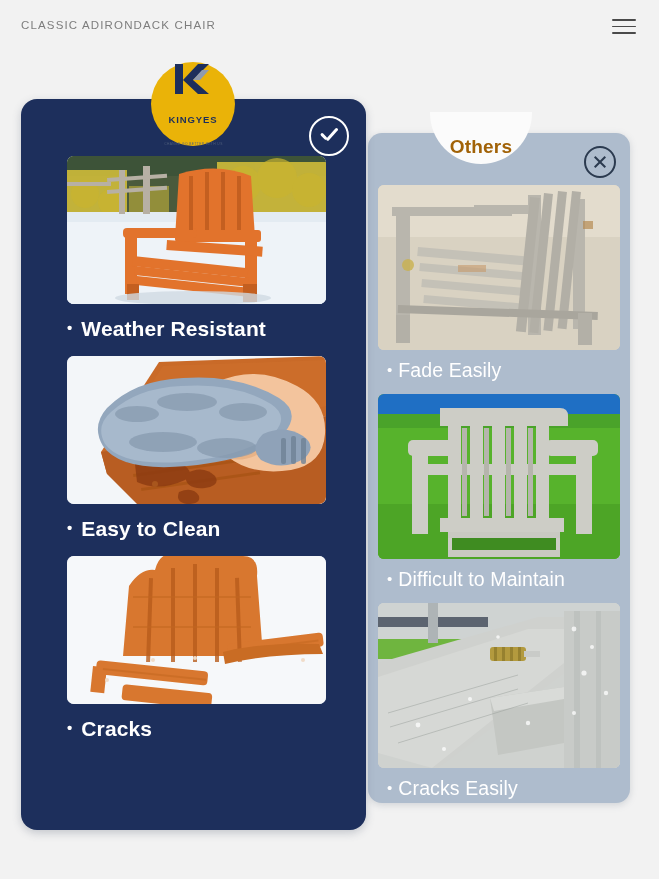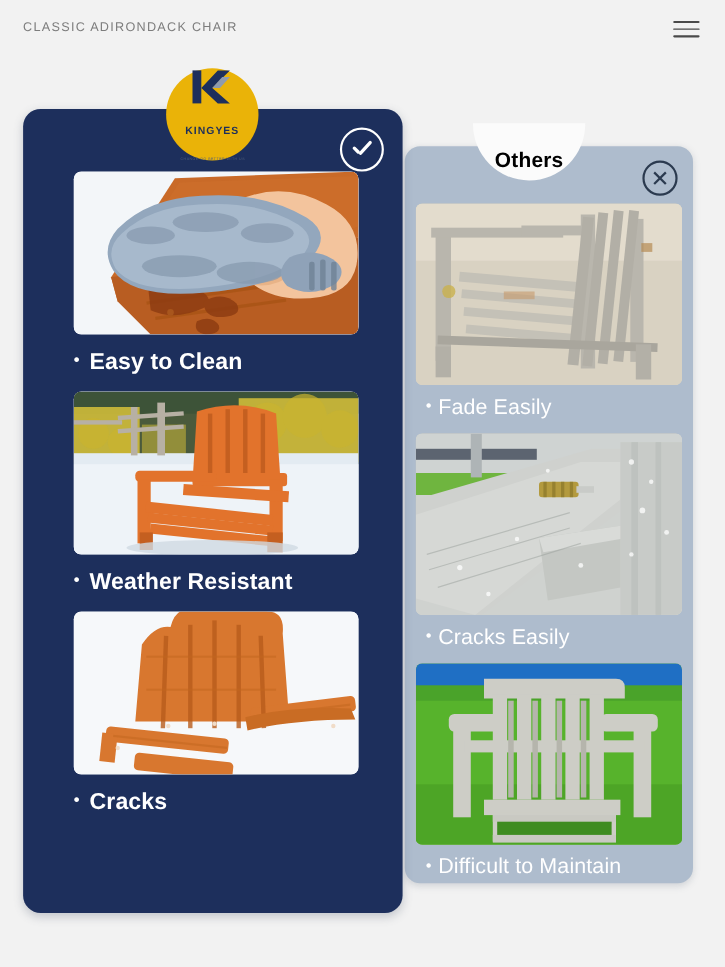--- a/index.html
+++ b/index.html
@@ -43,21 +43,21 @@
   .others-badge {
     position: absolute; left: 430px; top: 112px;
     width: 102px; height: 52px;
     background: #fbfbfb;
     border-radius: 0 0 51px 51px;
     display: flex; align-items: flex-end; justify-content: center;
     padding-bottom: 6px;
     z-index: 6;
   }
   .others-badge-text {
-    font-size: 19px; font-weight: bold; color: #000000; letter-spacing: .2px;
+    font-size: 19px; font-weight: bold; color: #a16207; letter-spacing: .2px;
   }
   .x-circle {
     position: absolute; right: 14px; top: 13px;
     width: 32px; height: 32px; border-radius: 50%;
     border: 2px solid #2b3a4f; z-index: 7; cursor: pointer;
   }
   .x-circle:before, .x-circle:after {
     content: ""; position: absolute; left: 50%; top: 50%;
     width: 15px; height: 2px; background: #2b3a4f;
   }
@@ -179,70 +179,20 @@
             <rect x="20" y="120" width="200" height="8" fill="#a9a69d" transform="rotate(2 20 120)"></rect>
             <rect x="18" y="130" width="14" height="28" fill="#b3b0a7"></rect>
             <rect x="200" y="128" width="14" height="32" fill="#b3b0a7"></rect>
             <circle cx="30" cy="80" r="6" fill="#c9b24e" opacity=".8"></circle>
             <rect x="80" y="80" width="28" height="7" fill="#c79a6b" opacity=".6"></rect>
             <rect x="205" y="36" width="10" height="8" fill="#b58a52" opacity=".7"></rect>
           </svg>
         </div>
         <div class="others-label">
           <span class="bullet">•</span><span>Fade Easily</span>
-        </div>
-      </div>
-
-      <div class="others-item">
-        <div class="others-photo">
-          <svg class="ph" viewBox="0 0 242 165" preserveAspectRatio="none">
-            <rect width="242" height="165" fill="#d7d9d6"></rect>
-            <rect y="0" width="242" height="42" fill="#cfd3d2"></rect>
-            <rect y="36" width="242" height="26" fill="#6fb53f"></rect>
-            <rect y="56" width="242" height="109" fill="#cfd2cf"></rect>
-            <rect x="0" y="14" width="110" height="10" fill="#5c6470"></rect>
-            <rect x="50" y="0" width="10" height="40" fill="#aeb4b6"></rect>
-            <path d="M0 150 L0 60 L160 14 L200 14 L200 60 L60 165 Z" fill="#cfd1ce"></path>
-            <path d="M0 150 L0 74 L150 26 L186 26 L186 60 L54 165 Z" fill="#d6d8d5"></path>
-            <rect x="186" y="8" width="56" height="157" fill="#c8cbc8"></rect>
-            <rect x="196" y="8" width="6" height="157" fill="#b9bdba" opacity=".7"></rect>
-            <rect x="218" y="8" width="5" height="157" fill="#b9bdba" opacity=".7"></rect>
-            <path d="M112 95 L186 84 L186 140 L120 152 Z" fill="#c4c7c3"></path>
-            <path d="M112 95 L186 84 L186 96 L116 108 Z" fill="#d9dbd8"></path>
-            <g fill="#b39a3e">
-              <rect x="112" y="44" width="36" height="14" rx="3"></rect>
-            </g>
-            <g fill="#8f7b2c" opacity=".8">
-              <rect x="116" y="44" width="3" height="14"></rect>
-              <rect x="124" y="44" width="3" height="14"></rect>
-              <rect x="132" y="44" width="3" height="14"></rect>
-              <rect x="140" y="44" width="3" height="14"></rect>
-            </g>
-            <rect x="146" y="48" width="16" height="6" fill="#c9cbc8"></rect>
-            <g fill="#ffffff" opacity=".75">
-              <circle cx="196" cy="26" r="2.4"></circle>
-                <circle cx="214" cy="44" r="2"></circle>
-              <circle cx="206" cy="70" r="2.6"></circle>
-                <circle cx="228" cy="90" r="2.2"></circle>
-              <circle cx="196" cy="110" r="2"></circle>
-                <circle cx="150" cy="120" r="2.2"></circle>
-              <circle cx="120" cy="34" r="1.8"></circle>
-                <circle cx="92" cy="96" r="2"></circle>
-              <circle cx="40" cy="122" r="2.4"></circle>
-                <circle cx="66" cy="146" r="2"></circle>
-            </g>
-            <g stroke="#9aa09c" stroke-width="1" opacity=".5">
-              <path d="M10 110 L140 72" fill="none"></path>
-              <path d="M12 124 L140 86" fill="none"></path>
-              <path d="M20 140 L150 100" fill="none"></path>
-            </g>
-          </svg>
-        </div>
-        <div class="others-label">
-          <span class="bullet">•</span><span>Cracks Easily</span>
         </div>
       </div>
 
       <div class="others-item">
         <div class="others-photo">
           <svg class="ph" viewBox="0 0 242 165" preserveAspectRatio="none">
             <rect width="242" height="165" fill="#5cb32e"></rect>
             <rect width="242" height="26" fill="#1f6fc4"></rect>
             <rect y="20" width="242" height="18" fill="#4aa32a"></rect>
             <rect y="34" width="242" height="131" fill="#57b32c"></rect>
@@ -274,31 +224,135 @@
               <rect x="70" y="138" width="112" height="6"></rect>
               <rect x="70" y="156" width="112" height="7"></rect>
             </g>
           </svg>
         </div>
         <div class="others-label">
           <span class="bullet">•</span><span>Difficult to Maintain</span>
         </div>
       </div>
 
+      <div class="others-item">
+        <div class="others-photo">
+          <svg class="ph" viewBox="0 0 242 165" preserveAspectRatio="none">
+            <rect width="242" height="165" fill="#d7d9d6"></rect>
+            <rect y="0" width="242" height="42" fill="#cfd3d2"></rect>
+            <rect y="36" width="242" height="26" fill="#6fb53f"></rect>
+            <rect y="56" width="242" height="109" fill="#cfd2cf"></rect>
+            <rect x="0" y="14" width="110" height="10" fill="#5c6470"></rect>
+            <rect x="50" y="0" width="10" height="40" fill="#aeb4b6"></rect>
+            <path d="M0 150 L0 60 L160 14 L200 14 L200 60 L60 165 Z" fill="#cfd1ce"></path>
+            <path d="M0 150 L0 74 L150 26 L186 26 L186 60 L54 165 Z" fill="#d6d8d5"></path>
+            <rect x="186" y="8" width="56" height="157" fill="#c8cbc8"></rect>
+            <rect x="196" y="8" width="6" height="157" fill="#b9bdba" opacity=".7"></rect>
+            <rect x="218" y="8" width="5" height="157" fill="#b9bdba" opacity=".7"></rect>
+            <path d="M112 95 L186 84 L186 140 L120 152 Z" fill="#c4c7c3"></path>
+            <path d="M112 95 L186 84 L186 96 L116 108 Z" fill="#d9dbd8"></path>
+            <g fill="#b39a3e">
+              <rect x="112" y="44" width="36" height="14" rx="3"></rect>
+            </g>
+            <g fill="#8f7b2c" opacity=".8">
+              <rect x="116" y="44" width="3" height="14"></rect>
+              <rect x="124" y="44" width="3" height="14"></rect>
+              <rect x="132" y="44" width="3" height="14"></rect>
+              <rect x="140" y="44" width="3" height="14"></rect>
+            </g>
+            <rect x="146" y="48" width="16" height="6" fill="#c9cbc8"></rect>
+            <g fill="#ffffff" opacity=".75">
+              <circle cx="196" cy="26" r="2.4"></circle>
+                <circle cx="214" cy="44" r="2"></circle>
+              <circle cx="206" cy="70" r="2.6"></circle>
+                <circle cx="228" cy="90" r="2.2"></circle>
+              <circle cx="196" cy="110" r="2"></circle>
+                <circle cx="150" cy="120" r="2.2"></circle>
+              <circle cx="120" cy="34" r="1.8"></circle>
+                <circle cx="92" cy="96" r="2"></circle>
+              <circle cx="40" cy="122" r="2.4"></circle>
+                <circle cx="66" cy="146" r="2"></circle>
+            </g>
+            <g stroke="#9aa09c" stroke-width="1" opacity=".5">
+              <path d="M10 110 L140 72" fill="none"></path>
+              <path d="M12 124 L140 86" fill="none"></path>
+              <path d="M20 140 L150 100" fill="none"></path>
+            </g>
+          </svg>
+        </div>
+        <div class="others-label">
+          <span class="bullet">•</span><span>Cracks Easily</span>
+        </div>
+      </div>
+
     </div>
   </div>
 
   <div class="others-badge">
     <div class="others-badge-text">Others</div>
   </div>
 
   <div class="panel-ours">
     <div class="check-circle"></div>
 
     <div class="ours-list">
+
+      <div class="ours-item">
+        <div class="ours-photo">
+          <svg class="ph" viewBox="0 0 259 148" preserveAspectRatio="none">
+            <rect width="259" height="148" fill="#e9eef3"></rect>
+            <rect width="259" height="66" fill="#4a5a3c"></rect>
+            <rect width="259" height="20" fill="#3d5338"></rect>
+            <g fill="#d8c23a" opacity=".85">
+              <rect x="0" y="14" width="60" height="50"></rect>
+              <rect x="150" y="6" width="109" height="58"></rect>
+              <rect x="62" y="30" width="40" height="34" opacity=".6"></rect>
+            </g>
+            <g fill="#c9b42f" opacity=".7">
+              <circle cx="18" cy="38" r="14"></circle>
+                <circle cx="44" cy="46" r="13"></circle>
+              <circle cx="176" cy="28" r="18"></circle>
+                <circle cx="210" cy="22" r="20"></circle>
+              <circle cx="242" cy="34" r="17"></circle>
+            </g>
+            <rect y="56" width="259" height="92" fill="#e3ebf2"></rect>
+            <rect y="66" width="259" height="82" fill="#eef3f8"></rect>
+            <g fill="#b7b0a4">
+              <rect x="52" y="14" width="6" height="44"></rect>
+              <rect x="76" y="10" width="7" height="48"></rect>
+              <rect x="40" y="22" width="60" height="4" transform="rotate(-4 40 22)"></rect>
+              <rect x="40" y="34" width="60" height="4" transform="rotate(-4 40 34)"></rect>
+              <rect x="0" y="26" width="44" height="4"></rect>
+            </g>
+            <g fill="#e2732c">
+              <path d="M112 18 q38 -12 72 2 l4 62 h-80 z"></path>
+              <rect x="108" y="74" width="86" height="12" rx="3"></rect>
+              <rect x="56" y="72" width="74" height="10" rx="4"></rect>
+              <rect x="58" y="80" width="12" height="58"></rect>
+              <rect x="178" y="80" width="12" height="56"></rect>
+              <rect x="66" y="100" width="116" height="10" transform="rotate(6 66 100)"></rect>
+              <rect x="68" y="110" width="114" height="9" transform="rotate(6 68 110)"></rect>
+              <rect x="70" y="120" width="112" height="9" transform="rotate(6 70 120)"></rect>
+              <rect x="100" y="84" width="96" height="10" transform="rotate(4 100 84)"></rect>
+            </g>
+            <g fill="#c45f20">
+              <rect x="122" y="20" width="4" height="54"></rect>
+              <rect x="138" y="16" width="4" height="58"></rect>
+              <rect x="154" y="16" width="4" height="58"></rect>
+              <rect x="170" y="20" width="4" height="54"></rect>
+              <rect x="60" y="128" width="12" height="16"></rect>
+              <rect x="176" y="128" width="14" height="18"></rect>
+            </g>
+            <ellipse cx="126" cy="142" rx="78" ry="7" fill="#cfd9e2" opacity=".8"></ellipse>
+          </svg>
+        </div>
+        <div class="ours-label">
+          <span class="bullet">•</span><span>Weather Resistant</span>
+        </div>
+      </div>
 
       <div class="ours-item">
         <div class="ours-photo">
           <svg class="ph" viewBox="0 0 259 148" preserveAspectRatio="none">
             <rect width="259" height="148" fill="#f3f6f9"></rect>
             <path d="M92 6 L259 0 L259 60 L40 118 L34 96 Z" fill="#c96a28"></path>
             <path d="M96 10 L259 4 L259 50 L46 108 L42 94 Z" fill="#d2763150"></path>
             <path d="M34 96 L40 118 L70 148 L259 148 L259 60 Z" fill="#b85d22"></path>
             <g fill="#a2500f" opacity=".55">
               <rect x="60" y="104" width="130" height="3" transform="rotate(-8 60 104)"></rect>
@@ -335,74 +389,20 @@
           </svg>
         </div>
         <div class="ours-label">
           <span class="bullet">•</span><span>Easy to Clean</span>
         </div>
       </div>
 
       <div class="ours-item">
         <div class="ours-photo">
           <svg class="ph" viewBox="0 0 259 148" preserveAspectRatio="none">
-            <rect width="259" height="148" fill="#e9eef3"></rect>
-            <rect width="259" height="66" fill="#4a5a3c"></rect>
-            <rect width="259" height="20" fill="#3d5338"></rect>
-            <g fill="#d8c23a" opacity=".85">
-              <rect x="0" y="14" width="60" height="50"></rect>
-              <rect x="150" y="6" width="109" height="58"></rect>
-              <rect x="62" y="30" width="40" height="34" opacity=".6"></rect>
-            </g>
-            <g fill="#c9b42f" opacity=".7">
-              <circle cx="18" cy="38" r="14"></circle>
-                <circle cx="44" cy="46" r="13"></circle>
-              <circle cx="176" cy="28" r="18"></circle>
-                <circle cx="210" cy="22" r="20"></circle>
-              <circle cx="242" cy="34" r="17"></circle>
-            </g>
-            <rect y="56" width="259" height="92" fill="#e3ebf2"></rect>
-            <rect y="66" width="259" height="82" fill="#eef3f8"></rect>
-            <g fill="#b7b0a4">
-              <rect x="52" y="14" width="6" height="44"></rect>
-              <rect x="76" y="10" width="7" height="48"></rect>
-              <rect x="40" y="22" width="60" height="4" transform="rotate(-4 40 22)"></rect>
-              <rect x="40" y="34" width="60" height="4" transform="rotate(-4 40 34)"></rect>
-              <rect x="0" y="26" width="44" height="4"></rect>
-            </g>
-            <g fill="#e2732c">
-              <path d="M112 18 q38 -12 72 2 l4 62 h-80 z"></path>
-              <rect x="108" y="74" width="86" height="12" rx="3"></rect>
-              <rect x="56" y="72" width="74" height="10" rx="4"></rect>
-              <rect x="58" y="80" width="12" height="58"></rect>
-              <rect x="178" y="80" width="12" height="56"></rect>
-              <rect x="66" y="100" width="116" height="10" transform="rotate(6 66 100)"></rect>
-              <rect x="68" y="110" width="114" height="9" transform="rotate(6 68 110)"></rect>
-              <rect x="70" y="120" width="112" height="9" transform="rotate(6 70 120)"></rect>
-              <rect x="100" y="84" width="96" height="10" transform="rotate(4 100 84)"></rect>
-            </g>
-            <g fill="#c45f20">
-              <rect x="122" y="20" width="4" height="54"></rect>
-              <rect x="138" y="16" width="4" height="58"></rect>
-              <rect x="154" y="16" width="4" height="58"></rect>
-              <rect x="170" y="20" width="4" height="54"></rect>
-              <rect x="60" y="128" width="12" height="16"></rect>
-              <rect x="176" y="128" width="14" height="18"></rect>
-            </g>
-            <ellipse cx="126" cy="142" rx="78" ry="7" fill="#cfd9e2" opacity=".8"></ellipse>
-          </svg>
-        </div>
-        <div class="ours-label">
-          <span class="bullet">•</span><span>Weather Resistant</span>
-        </div>
-      </div>
-
-      <div class="ours-item">
-        <div class="ours-photo">
-          <svg class="ph" viewBox="0 0 259 148" preserveAspectRatio="none">
             <rect width="259" height="148" fill="#f6f8fa"></rect>
             <g fill="#d8772f">
               <path d="M62 30 q12 -18 26 -16 q4 -16 16 -16 q6 -14 18 -12 q8 -12 20 -8 q12 -4 18 8 q14 -2 16 14 q16 0 14 20 l6 80 h-140 Z"></path>
               <rect x="30" y="104" width="112" height="14" rx="4" transform="rotate(6 30 104)"></rect>
               <rect x="160" y="88" width="96" height="14" rx="4" transform="rotate(-7 160 88)"></rect>
               <rect x="26" y="110" width="14" height="26" transform="rotate(6 26 110)"></rect>
               <rect x="56" y="128" width="90" height="16" rx="4" transform="rotate(6 56 128)"></rect>
             </g>
             <g fill="#b85c1c" opacity=".8">
               <rect x="82" y="22" width="4" height="84" transform="rotate(2 82 22)"></rect>

